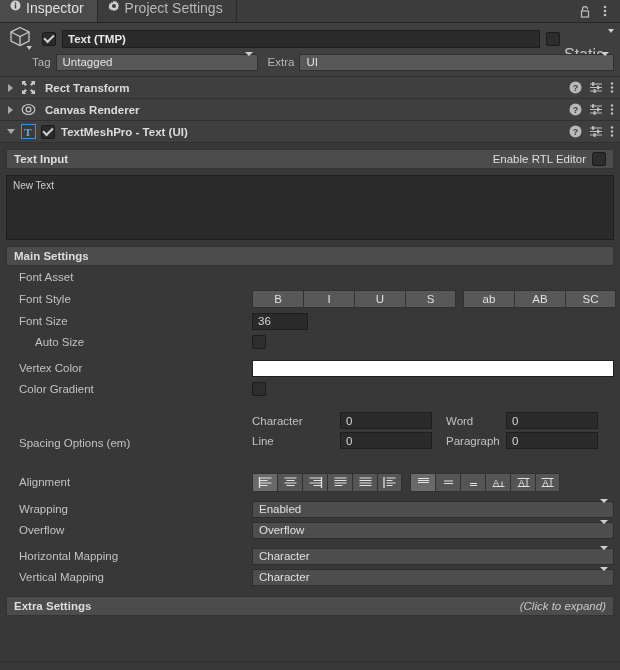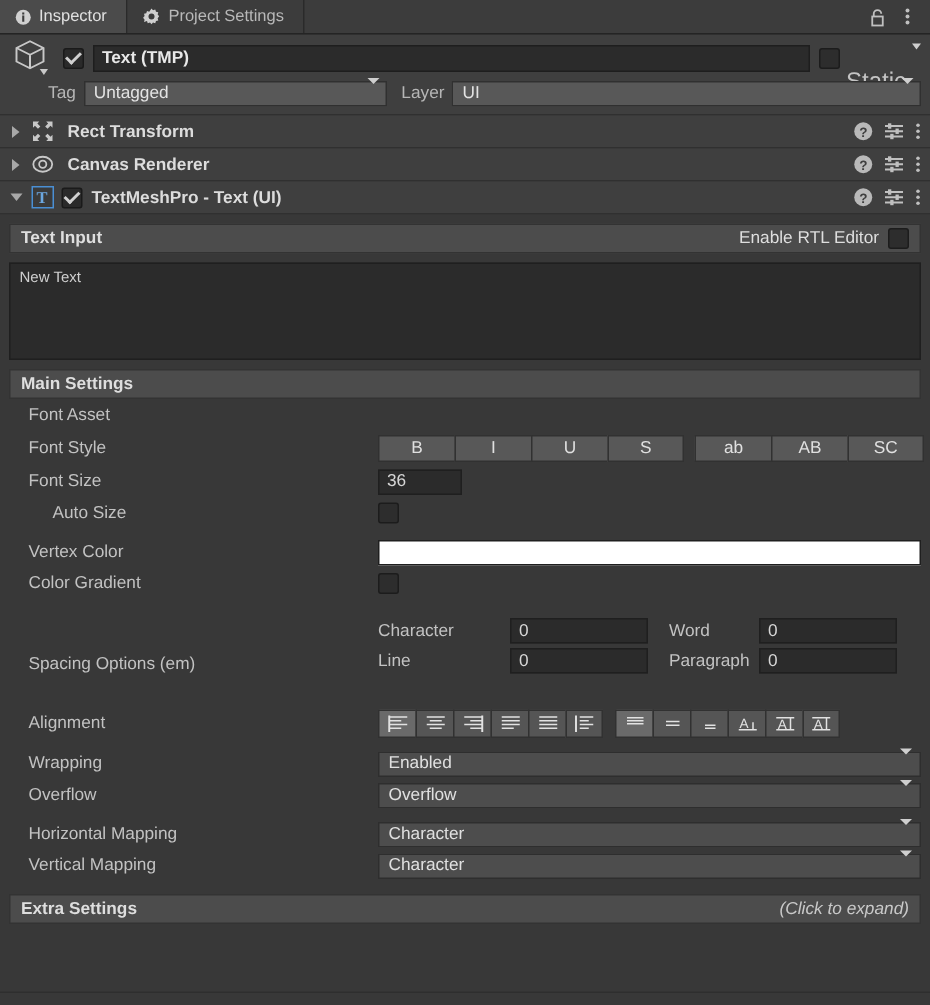--- a/index.html
+++ b/index.html
@@ -13,22 +13,22 @@
     -webkit-font-smoothing: antialiased;
   }
   .panel { width: 620px; height: 670px; position: relative; background: #383838; }
 
   
   .tabbar {
     height: 23px; background: #3c3c3c; display: flex; align-items: stretch;
     border-bottom: 1px solid #242424; position: relative;
   }
   .tab {
-    display: flex; align-items: center; gap: 5px;
-    padding: 0 13px 0 10px; font-size: 11px; color: #b8b8b8;
+    display: flex; align-items: flex-start; gap: 5px;
+    padding: 0 13px 0 10px; font-size: 14px; color: #b8b8b8;
     border-right: 1px solid #2a2a2a;
   }
   .tab.active { background: #4b4b4b; color: #e0e0e0; }
   .tab-spacer { flex: 1; border-right: none; }
   .tabbar-right { display: flex; align-items: center; gap: 2px; padding-right: 6px; }
   .icon-btn { width: 18px; height: 18px; display: flex; align-items: center; justify-content: center; }
 
   .glyph { display: block; }
 
   
@@ -203,21 +203,21 @@
         <span class="static-label">Static</span>
         <span><span class="tri-small"></span></span>
       </div>
     </div>
     <div class="obj-row2">
       <span class="mini-label">Tag</span>
       <div class="dd" style="width:202px">
         <span>Untagged</span>
         <span class="arrow"><span class="tri-down"></span></span>
       </div>
-      <span class="mini-label" style="margin-left:5px">Layer</span>
+      <span class="mini-label" style="margin-left:5px">Extra</span>
       <div class="dd" style="flex:1">
         <span>UI</span>
         <span class="arrow"><span class="tri-down"></span></span>
       </div>
     </div>
   </div>
 
   <div class="comp">
     <div class="foldout">
         <span class="tri-right"></span>

